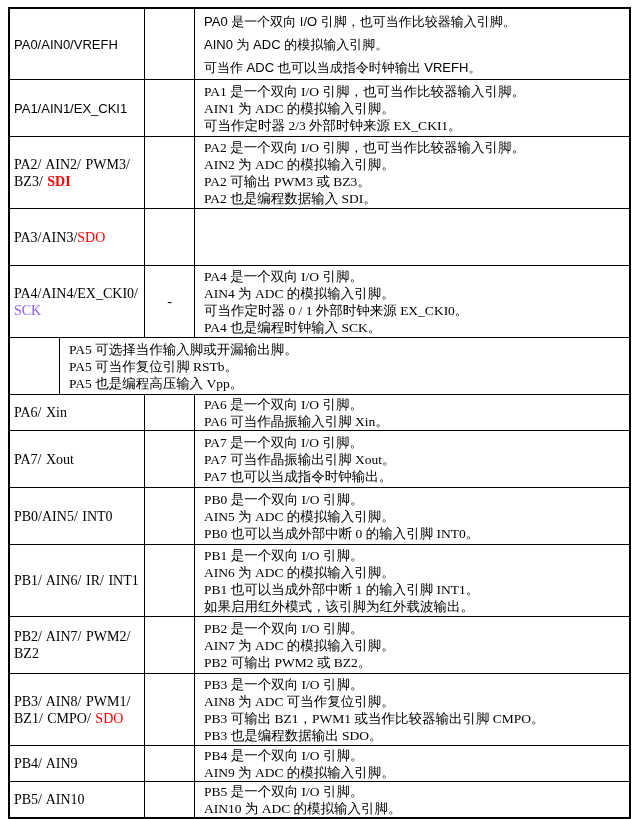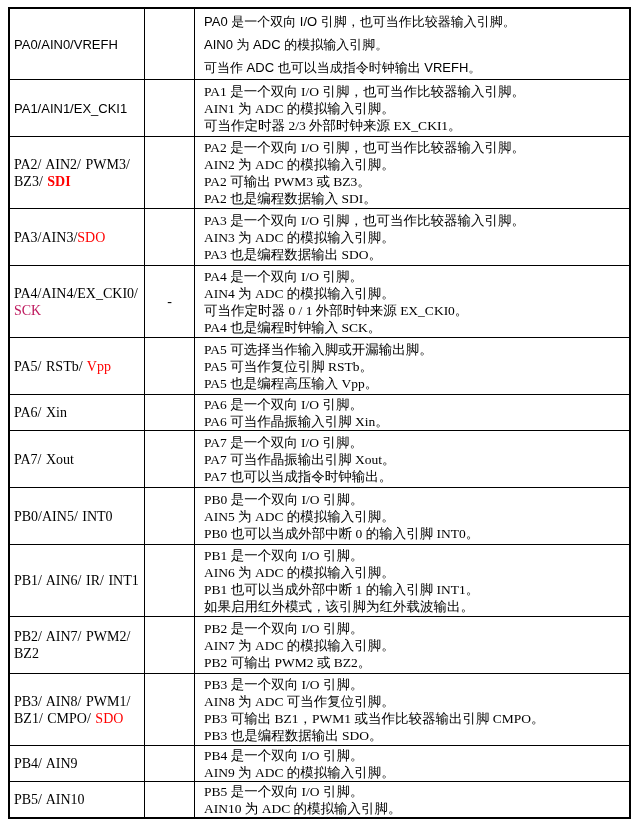--- a/index.html
+++ b/index.html
@@ -90,45 +90,37 @@
         <div class="desc-line">AIN2 为 ADC 的模拟输入引脚。</div>
         <div class="desc-line">PA2 可输出 PWM3 或 BZ3。</div>
         <div class="desc-line">PA2 也是编程数据输入 SDI。</div>
       </div>
     </div>
     <div class="trow lines-3">
       <div class="pin-cell">
         <span class="pin-line"><span>PA3/AIN3/</span><span class="red-label" style="color: rgb(255, 0, 0);">SDO</span></span>
       </div>
       <div class="type-cell"></div>
-      <div class="desc-cell">
-        <div class="desc-line">PA3 是一个双向 I/O 引脚，也可当作比较器输入引脚。</div>
-        <div class="desc-line">AIN3 为 ADC 的模拟输入引脚。</div>
-        <div class="desc-line">PA3 也是编程数据输出 SDO。</div>
-      </div>
     </div>
     <div class="trow lines-4">
       <div class="pin-cell">
         <span class="pin-line"><span>PA4/AIN4/EX_CKI0/</span></span>
-        <span class="pin-line"><span class="red-label" style="color: #be185d;">SCK</span></span>
+        <span class="pin-line"><span class="red-label" style="color: #8b5cf6;">SCK</span></span>
       </div>
       <div class="type-cell">
         <span>-</span>
       </div>
       <div class="desc-cell">
         <div class="desc-line">PA4 是一个双向 I/O 引脚。</div>
         <div class="desc-line">AIN4 为 ADC 的模拟输入引脚。</div>
         <div class="desc-line">可当作定时器 0 / 1 外部时钟来源 EX_CKI0。</div>
         <div class="desc-line">PA4 也是编程时钟输入 SCK。</div>
       </div>
     </div>
     <div class="trow lines-3">
-      <div class="pin-cell">
-        <span class="pin-line"><span>PA5/ RSTb/ </span><span class="red-label" style="color: rgb(255, 0, 0);">Vpp</span></span>
-      </div>
       <div class="type-cell"></div>
       <div class="desc-cell">
         <div class="desc-line">PA5 可选择当作输入脚或开漏输出脚。</div>
         <div class="desc-line">PA5 可当作复位引脚 RSTb。</div>
         <div class="desc-line">PA5 也是编程高压输入 Vpp。</div>
       </div>
     </div>
     <div class="trow lines-2">
       <div class="pin-cell">
         <span class="pin-line"><span>PA6/ Xin</span></span>

